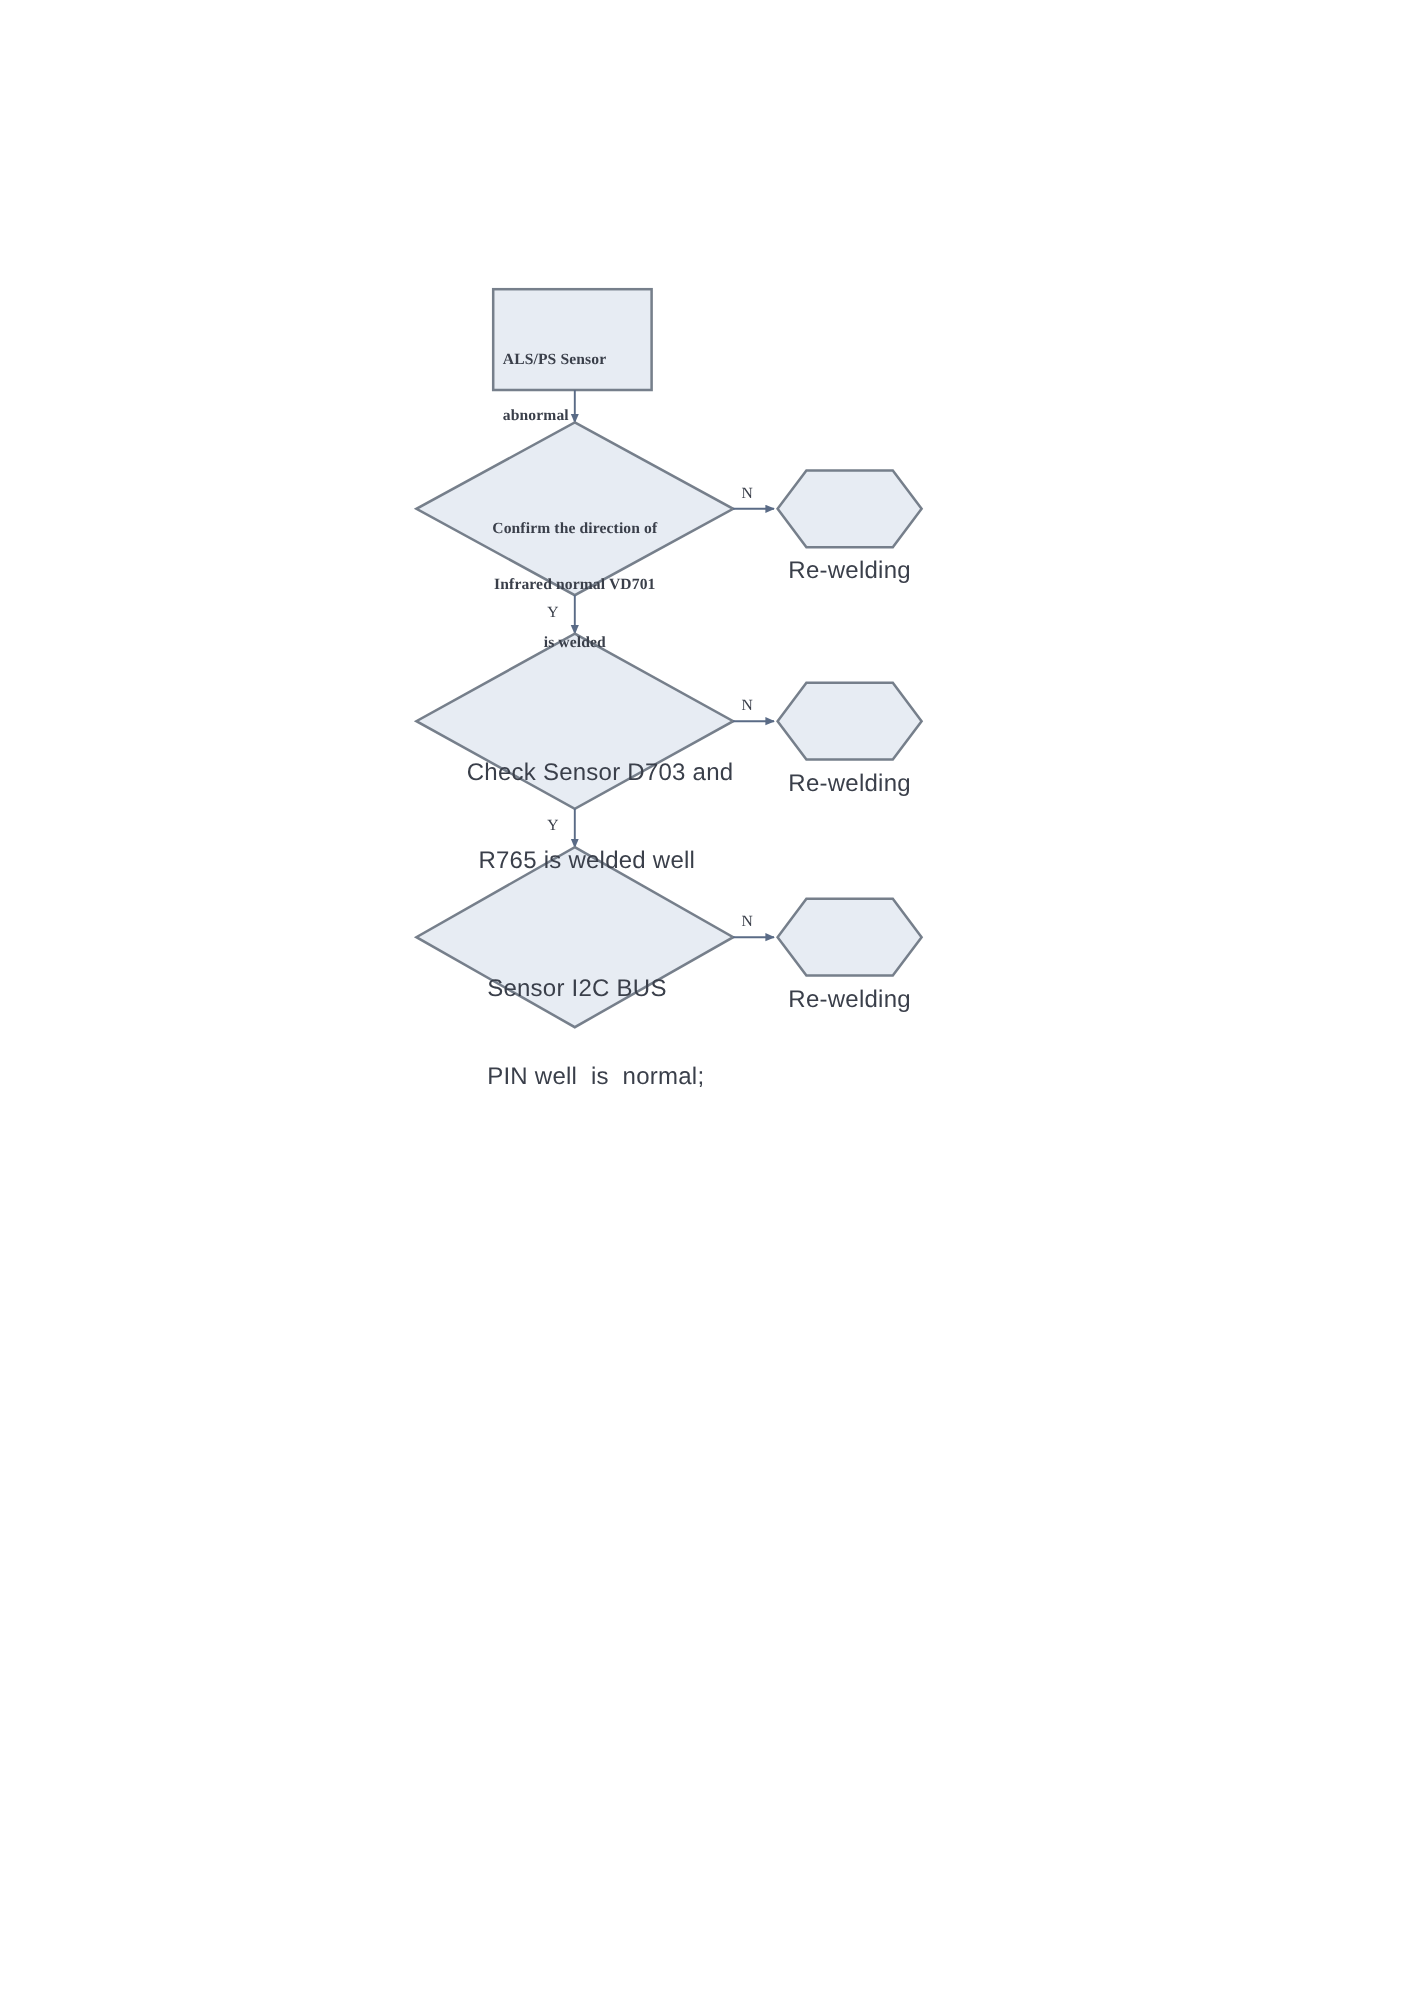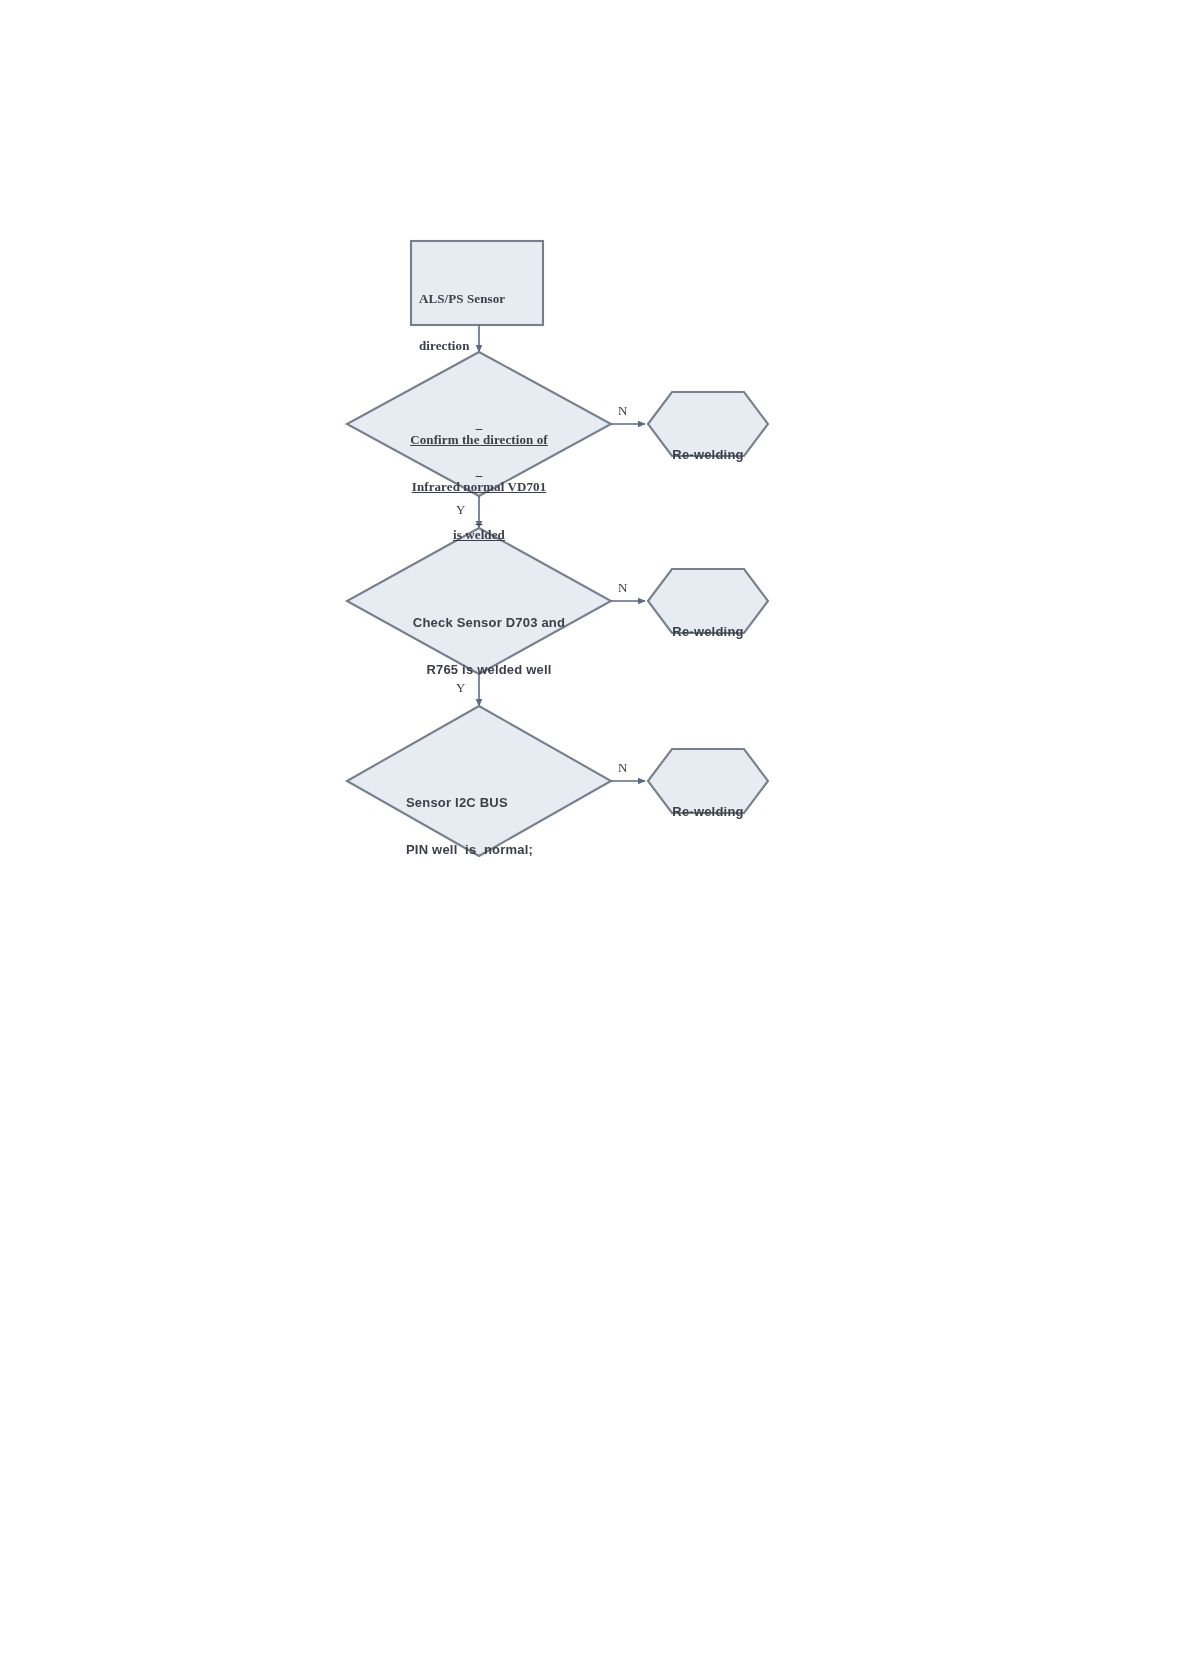--- a/index.html
+++ b/index.html
@@ -29,22 +29,22 @@
     pointer-events: none;
   }
   .serif-text {
     font-family: "Liberation Serif", serif;
     font-weight: bold;
     font-size: 13px;
     letter-spacing: 0.1px;
   }
   .sans-text {
     font-family: "Liberation Sans", sans-serif;
-    font-weight: bold;
-    font-size: 13px;
+    font-weight: normal;
+    font-size: 20px;
     letter-spacing: 0.2px;
   }
   .edge-label {
     position: absolute;
     font-family: "Liberation Serif", serif;
     font-size: 13px;
     color: #3a3f4a;
   }
   .txt-center { text-align: center; }
   .txt-left { text-align: left; }
@@ -81,24 +81,24 @@
 
   <polygon points="479,706 611,781 479,856 347,781" fill="#e7ecf3" stroke="#767f8b" stroke-width="2.1"></polygon>
 
   <line x1="611" y1="781" x2="645" y2="781" stroke="#5a6b86" stroke-width="1.6" marker-end="url(#arrowhead)"></line>
 
   <polygon points="648,781 672,749 744,749 768,781 744,813 672,813" fill="#e7ecf3" stroke="#767f8b" stroke-width="2.1"></polygon>
 </svg>
 
 <div class="node-text serif-text txt-left" style="left:419px; top:259px; width:120px;">
   <div>ALS/PS Sensor</div>
-  <div>direction</div>
+  <div>abnormal</div>
 </div>
 
-<div class="node-text serif-text txt-center" style="left:379px; top:400px; width:200px;text-decoration:underline;">
+<div class="node-text serif-text txt-center" style="left:379px; top:400px; width:200px;">
   <div>Confirm the direction of</div>
   <div>Infrared normal VD701</div>
   <div>is welded</div>
 </div>
 
 <div class="node-text sans-text txt-center" style="left:389px; top:583px; width:200px;">
   <div>Check Sensor D703 and</div>
   <div>R765 is welded well</div>
 </div>
 

